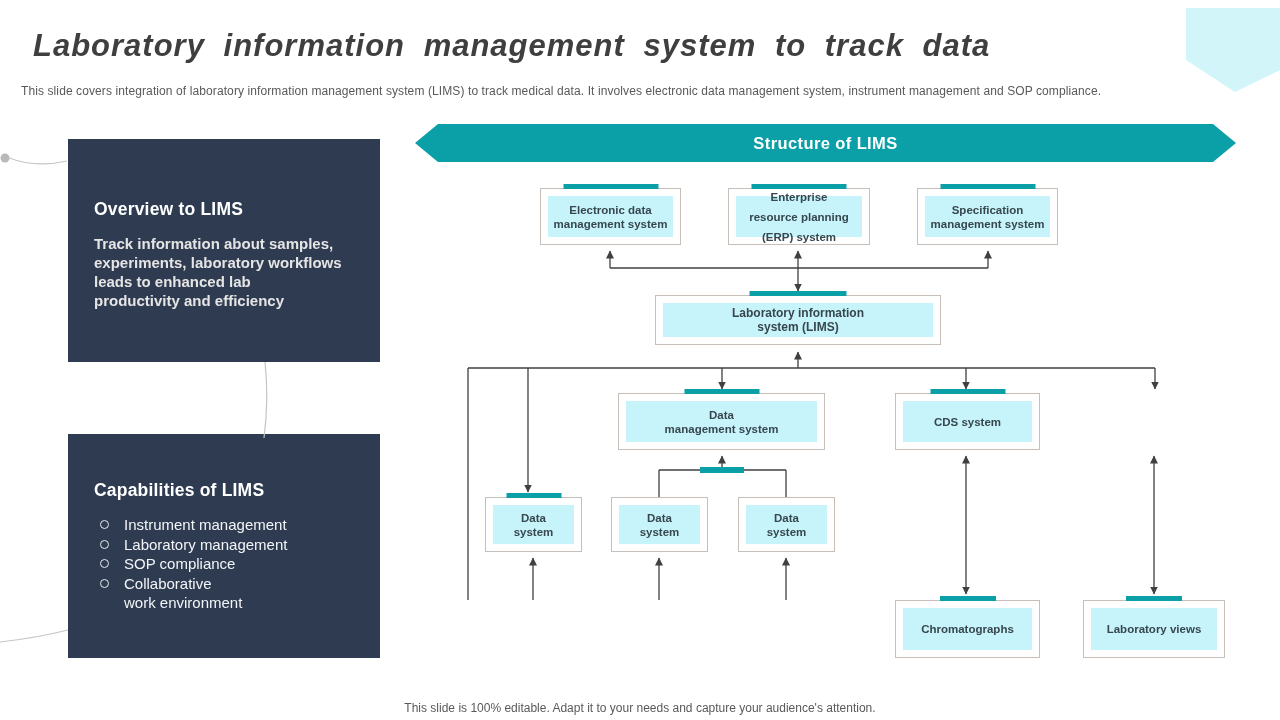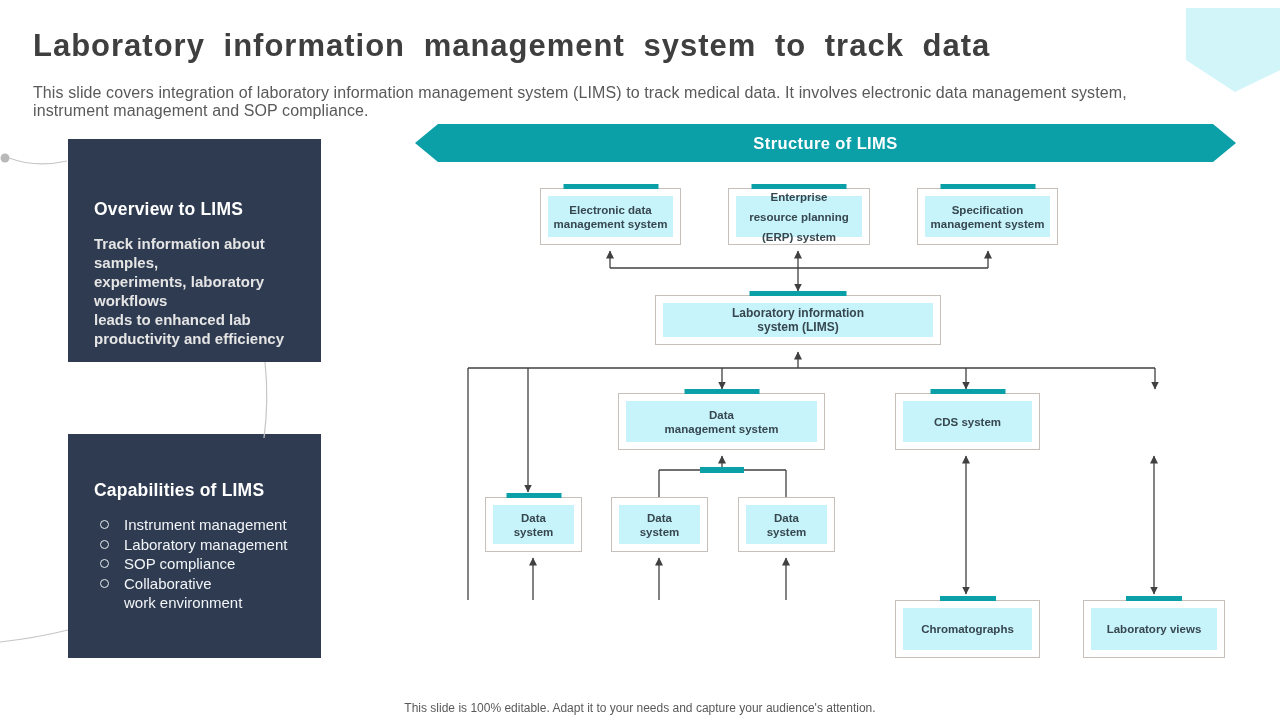--- a/index.html
+++ b/index.html
@@ -3,32 +3,32 @@
 <meta charset="utf-8">
 <style>
   html,body{margin:0;padding:0;background:#ffffff;}
   #slide{
     position:relative;width:1280px;height:720px;overflow:hidden;background:#ffffff;
     font-family:"Liberation Sans", sans-serif;
   }
   
   .title{
     position:absolute;left:33px;top:28px;width:1000px;
-    font-size:31px;font-weight:bold;color:#3f3f3f;letter-spacing:1px;word-spacing:9px;
+    font-size:31px;font-weight:bold;color:#3f3f3f;letter-spacing:1px;word-spacing:9px;font-style:italic;
   }
   .subtitle{
-    position:absolute;left:33px;top:84px;width:1150px;
-    font-size:16px;color:#595959;letter-spacing:.1px;
+    position:absolute;left:21px;top:84px;width:1150px;
+    font-size:12px;color:#595959;letter-spacing:.1px;
   }
   .corner-pentagon{
     position:absolute;left:1186px;top:8px;width:94px;height:84px;background:#d2f5fa;
     clip-path:polygon(0 0,100% 0,100% 74%,52% 100%,0 62%);
   }
   
-  .panel{position:absolute;left:68px;width:253px;background:#2e3b50;color:#ffffff;box-sizing:border-box;padding:26px 26px;}
+  .panel{position:absolute;left:68px;width:312px;background:#2e3b50;color:#ffffff;box-sizing:border-box;padding:26px 26px;}
   .panel-overview{top:139px;height:223px;padding-top:60px;}
   .panel-capabilities{top:434px;height:224px;padding-top:46px;}
   .panel h3{margin:0 0 14px 0;font-size:17.5px;font-weight:bold;letter-spacing:.2px;}
   .panel .body{font-size:15px;line-height:19px;white-space:pre-line;color:#e5e5e5;font-weight:bold;}
   .cap-list{list-style:none;margin:10px 0 0 0;padding:0;font-size:15px;line-height:19.5px;color:#f2f5f8;}
   .cap-list li{position:relative;padding-left:30px;margin-bottom:0;white-space:pre-line;}
   .cap-list li .ring{
     position:absolute;left:6px;top:5px;width:7px;height:7px;border:1.4px solid #e8edf2;border-radius:50%;
   }
   

